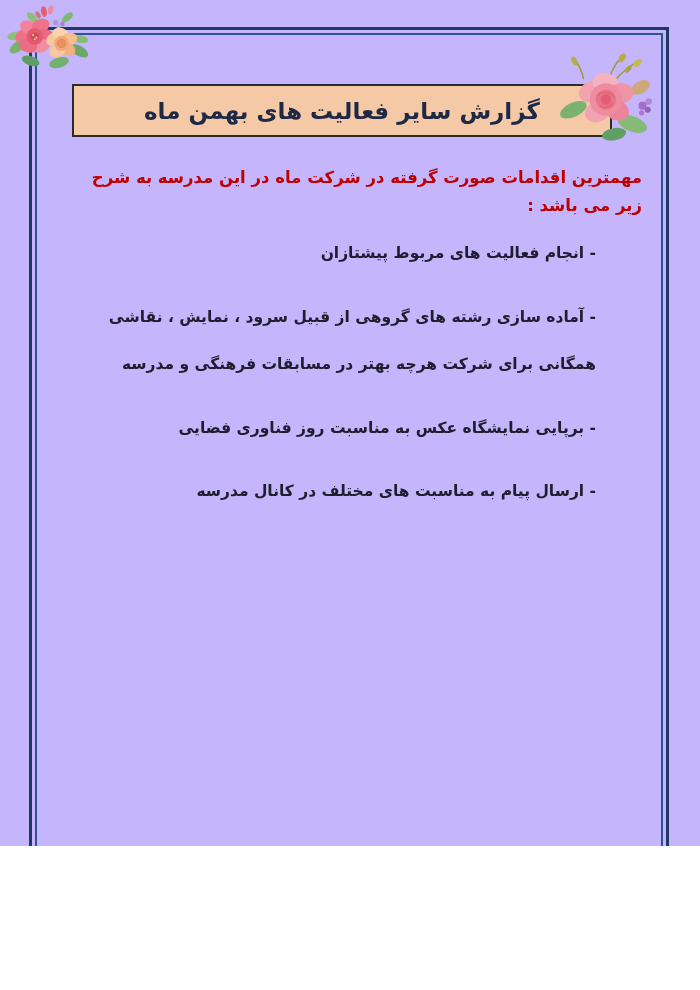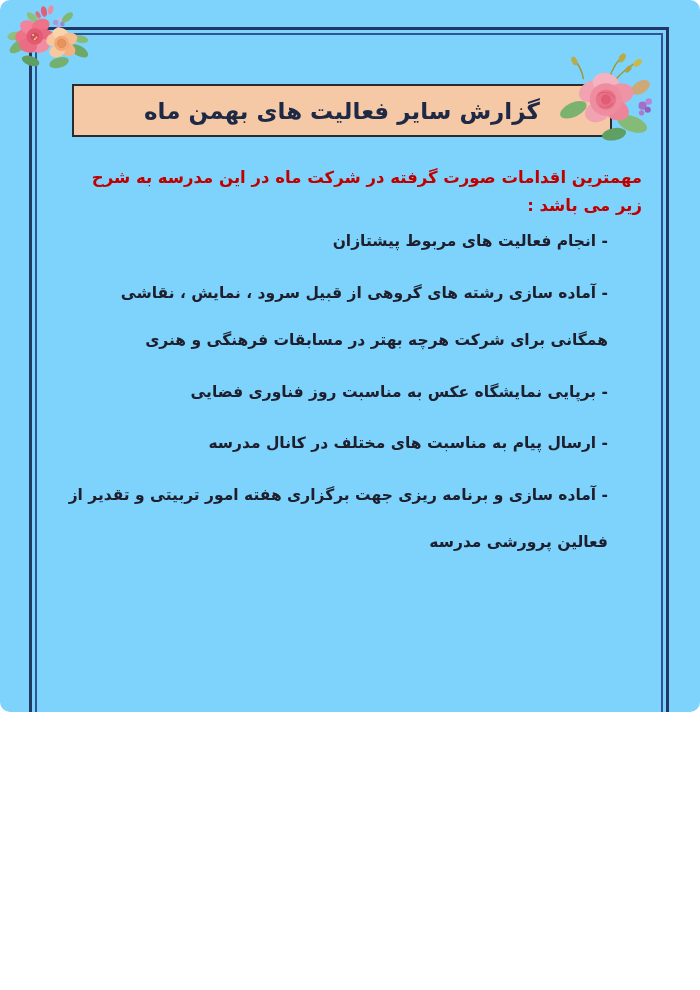--- a/index.html
+++ b/index.html
@@ -1,17 +1,17 @@
 <!DOCTYPE html>
 <html lang="fa"><head>
 <meta charset="utf-8">
 <style>
   html,body{margin:0;padding:0;}
   body{width:700px;height:990px;background:#ffffff;font-family:"DejaVu Sans",sans-serif;}
-  .page{position:relative;width:700px;height:712px;background:#7dd3fc;overflow:hidden;border-radius:10px;}
+  .page{position:relative;width:700px;height:846px;background:#c4b5fd;overflow:hidden;}
 
   
   .border-outer{position:absolute;left:29px;top:27px;width:640px;height:934px;
     border:3px solid #1F3864;box-sizing:border-box;}
   .border-inner{position:absolute;left:35px;top:33px;width:628px;height:922px;
     border:2px solid #2F5496;box-sizing:border-box;}
 
   
   .flower{position:absolute;z-index:5;}
   .fl-tl{left:6px;top:4px;width:86px;height:67px;}
@@ -24,21 +24,21 @@
     background:#F6C9A6;border:2px solid #2B2B2B;box-sizing:border-box;
     display:flex;align-items:center;justify-content:center;z-index:3;}
   .title-text{direction:rtl;font-size:23px;font-weight:bold;color:#1E2945;letter-spacing:0;}
 
   
   .intro{position:absolute;left:70px;right:58px;top:164px;direction:rtl;unicode-bidi:plaintext;
     text-align:right;font-size:16.5px;line-height:28px;font-weight:bold;color:#C00000;}
 
   
   .bullets{position:absolute;left:58px;right:88px;top:214px;direction:rtl;}
-  .bullet{margin:4px;direction:rtl;text-align:right;font-size:15.5px;line-height:47.5px;
+  .bullet{margin:16px;direction:rtl;text-align:right;font-size:15.5px;line-height:47.5px;
     font-weight:bold;color:#1E1E2C;}
 </style>
 </head>
 <body>
 
 <svg width="0" height="0" style="position:absolute" aria-hidden="true">
   <defs>
     <g id="bouquet">
       <ellipse cx="14" cy="50" rx="13" ry="6" fill="#79B26E" transform="rotate(-35 14 50)"></ellipse>
       <ellipse cx="10" cy="38" rx="10" ry="5" fill="#8FC07E" transform="rotate(-10 10 38)"></ellipse>
@@ -129,19 +129,18 @@
     <span class="title-text">گزارش سایر فعالیت های بهمن ماه</span>
   </div>
   <svg class="flower fl-rose" viewBox="0 0 110 92">
       <use href="#rose"></use>
     </svg>
 
   <div class="intro">مهمترین اقدامات صورت گرفته در شرکت ماه در این مدرسه به شرح زیر می باشد :</div>
 
   <div class="bullets">
     <p class="bullet">- انجام فعالیت های مربوط پیشتازان</p>
-    <p class="bullet">- آماده سازی رشته های گروهی از قبیل سرود ، نمایش ، نقاشی همگانی برای شرکت هرچه بهتر در مسابقات فرهنگی و هنری</p>
+    <p class="bullet">- آماده سازی رشته های گروهی از قبیل سرود ، نمایش ، نقاشی همگانی برای شرکت هرچه بهتر در مسابقات فرهنگی و مدرسه</p>
     <p class="bullet">- برپایی نمایشگاه عکس به مناسبت روز فناوری فضایی</p>
     <p class="bullet">- ارسال پیام به مناسبت های مختلف در کانال مدرسه</p>
-    <p class="bullet">- آماده سازی و برنامه ریزی جهت برگزاری هفته امور تربیتی و تقدیر از فعالین پرورشی مدرسه</p>
   </div>
 
 </div>
 
 </body></html>

